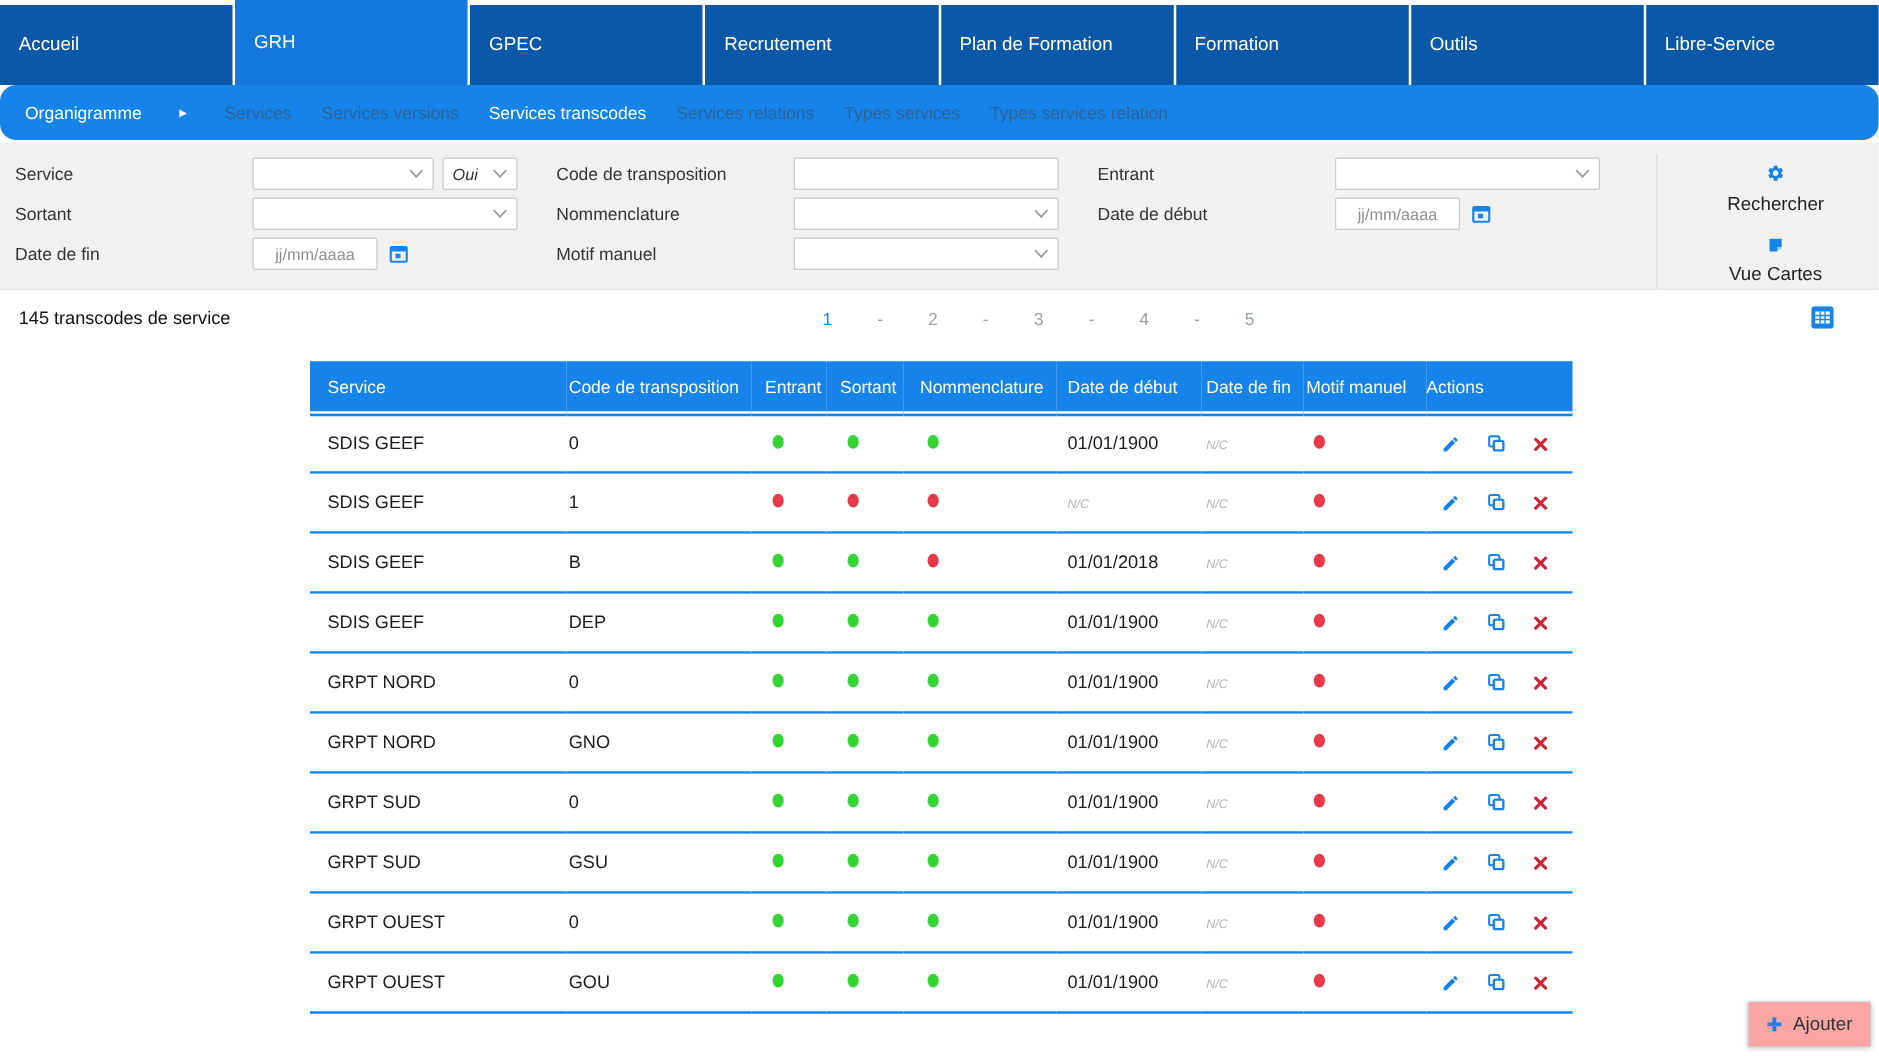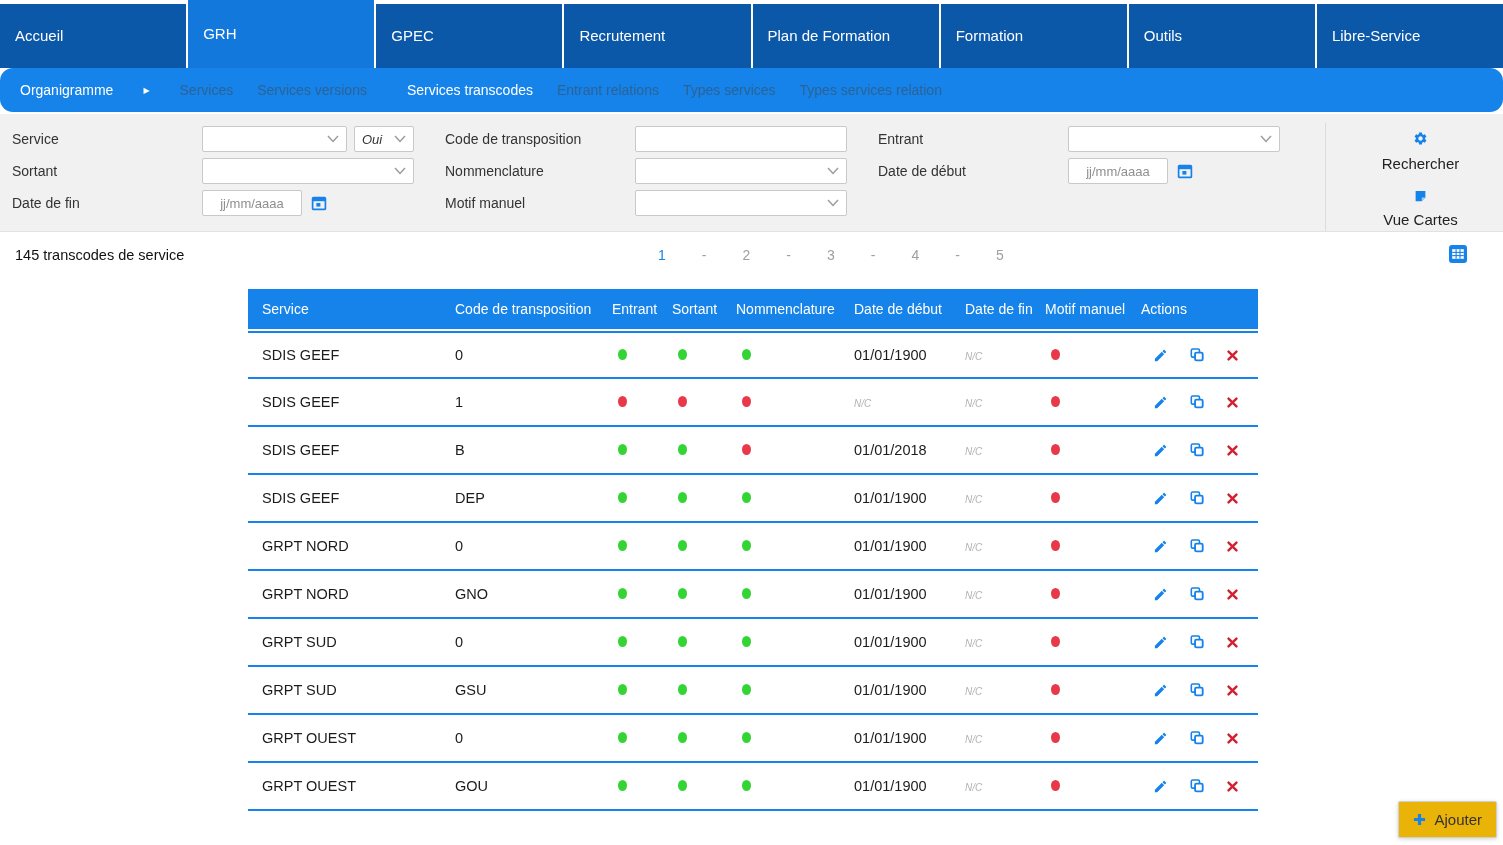--- a/index.html
+++ b/index.html
@@ -12,21 +12,21 @@
          display:flex; align-items:center; padding:0 28px 0 15px; margin-right:2px;
          cursor:pointer; line-height:1.25; }
   .tab:last-child { margin-right:0; }
   .tab.active { background:#1378dc; height:68px; }
 
   
   .subnav { display:flex; align-items:center; height:44px; background:#1583ea;
             padding-left:20px; font-size:14px;border-radius:13px; }
   .subnav-item { color:#2d6394; cursor:pointer; margin-right:24px; white-space:nowrap; }
   .subnav-item.parent { color:#fff; }
-  .subnav-item.active { color:#fff;margin-left:16px; }
+  .subnav-item.active { color:#fff; }
   .submenu-arrow { color:#fff; font-size:8px; margin:0 30px 0 6px; }
 
   
   .filter-panel { background:#f1f1f2; height:120px; display:flex; padding:9px 10px 0 12px;
                   border-top:2px solid #fff; border-bottom:1px solid #e2e2e2; }
   .fcol { display:grid; grid-template-columns:190px 212px; grid-auto-rows:32px;
           align-items:center; margin-right:31px; }
   .flabel { font-size:14px; color:#333; }
   .fieldwrap { display:flex; align-items:center; }
   .selectbox { height:26px; background:#fff; border:1px solid #c9c9c9; border-radius:2px;
@@ -73,21 +73,21 @@
   .c5 { width:116px; padding-left:9px; }
   .c6 { width:82px;  padding-left:4px; }
   .c7 { width:98px;  padding-left:2px; }
   .c8 { width:117px; padding-left:0; }
   .dot { display:inline-block; width:9px; height:11px; border-radius:50%; margin-left:6px; }
   .nc { color:#b3b3b3; font-style:italic; font-size:10px;margin-top:26px; }
   .action-btns { display:flex; align-items:center; gap:21px; padding-left:12px; }
   .icon-btn { display:flex; cursor:pointer; }
 
   
-  .add-btn { position:absolute; right:6px; bottom:7px; background:#eab308;
+  .add-btn { position:absolute; right:6px; bottom:7px; background:#fca5a5;
              border:1px solid #cfcfcf; border-radius:2px; padding:9px 14px;
              display:flex; align-items:center; gap:8px; font-size:15px; color:#333;
              box-shadow:0 1px 4px rgba(0,0,0,.18); cursor:pointer;
              font-family:"Liberation Sans", sans-serif; }
 </style>
 </head>
 <body>
 
 <nav class="topnav">
     <div class="tab">
@@ -115,21 +115,21 @@
       <span>Libre-Service</span>
     </div>
   </nav>
 
 <div class="subnav">
     <div class="subnav-item parent">Organigramme</div>
     <span class="submenu-arrow">▶</span>
     <div class="subnav-item inactive">Services</div>
     <div class="subnav-item inactive">Services versions</div>
     <div class="subnav-item active">Services transcodes</div>
-    <div class="subnav-item inactive">Entrant relations</div>
+    <div class="subnav-item inactive">Services relations</div>
     <div class="subnav-item inactive">Types services</div>
     <div class="subnav-item inactive">Types services relation</div>
   </div>
 
 <section class="filter-panel">
 
   <div class="fcol">
     <span class="flabel">Service</span>
     <div class="fieldwrap">
       <div class="selectbox small">

